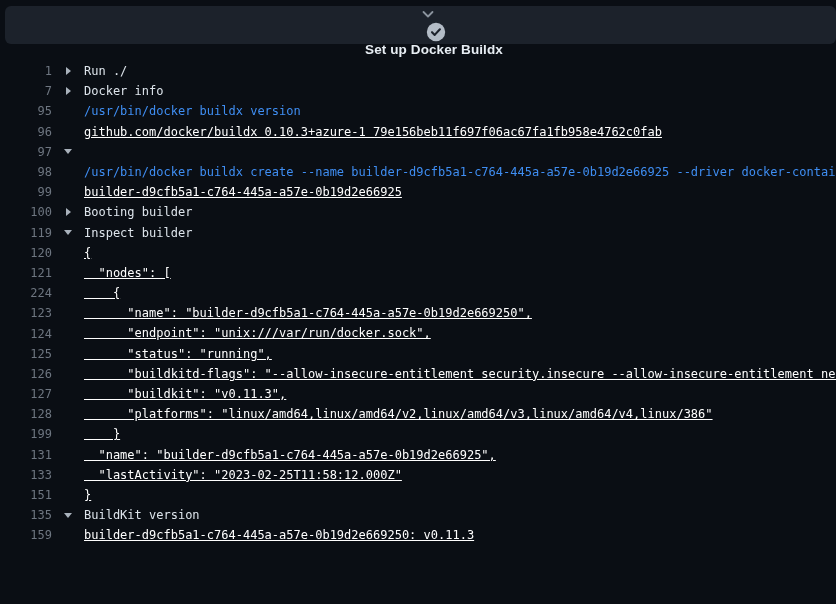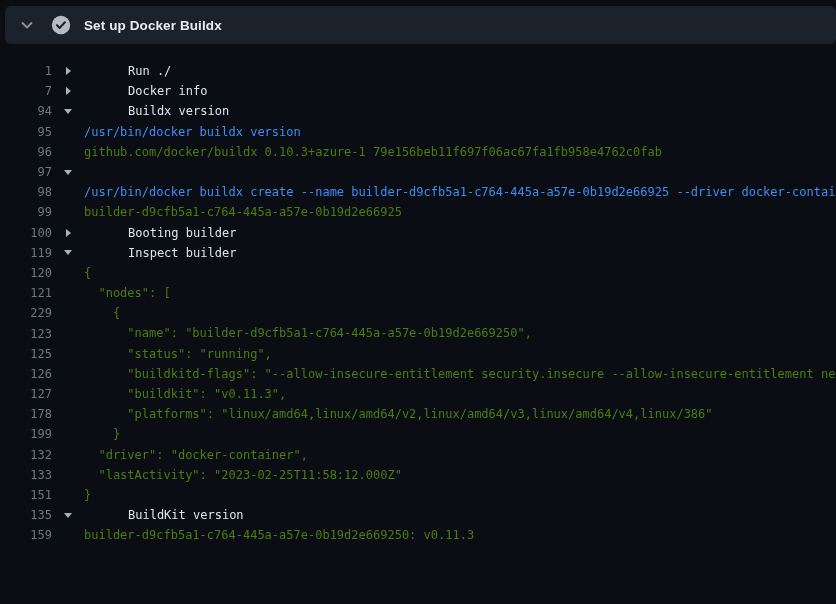--- a/index.html
+++ b/index.html
@@ -9,43 +9,44 @@
     font-family:"DejaVu Sans Mono","Liberation Mono",monospace;
   }
   
   .step-header{
     position:absolute;left:5px;top:6px;right:0;height:38px;
     background:#1c222b;border-radius:6px;
     display:flex;align-items:center;
     padding-left:14px;box-sizing:border-box;
     cursor:pointer;
     font-family:"Liberation Sans","DejaVu Sans",sans-serif;
+    flex-direction:column;
   }
   .chev{width:16px;height:16px;flex:none;display:block;}
   .status{width:20px;height:20px;flex:none;margin-left:16px;display:block;}
   .step-title{
     margin-left:13px;color:#e7edf3;font-size:13.5px;font-weight:600;
     letter-spacing:.1px;
   }
   
   .log{position:absolute;left:0;top:61px;right:0;}
   .row{height:20.2px;display:flex;align-items:center;}
   .ln{
     flex:none;width:52px;text-align:right;color:#6e7681;
     font-size:12px;user-select:none;cursor:pointer;
   }
   .gap{flex:none;width:32px;display:flex;align-items:center;justify-content:center;}
   .tri{width:0;height:0;display:block;}
   .tri.c{border-top:4px solid transparent;border-bottom:4px solid transparent;border-left:5.5px solid #a9b2bc;}
   .tri.e{border-left:4px solid transparent;border-right:4px solid transparent;border-top:5.5px solid #a9b2bc;}
   .tri.h{visibility:hidden;}
   .txt{white-space:pre;font-size:12px;line-height:20.2px;}
-  .t-group{color:#dde4eb;margin-left:44px;}
+  .t-group{color:#dde4eb;}
   .t-cmd{color:#3f8ef3;}
-  .t-out{color:#4d7c0f;}
+  .t-out{color:#ffffff;text-decoration:underline;}
 </style>
 </head>
 <body>
 
 <div class="step-header">
   <svg class="chev" viewBox="0 0 16 16">
     <path d="M3.5 6l4.5 4.5L12.5 6" fill="none" stroke="#8b949e" stroke-width="1.8" stroke-linecap="round" stroke-linejoin="round"></path>
   </svg>
   <svg class="status" viewBox="0 0 20 20">
     <circle cx="10" cy="10" r="9.2" fill="#b3bcc6"></circle>
@@ -64,187 +65,187 @@
   </div>
 
   <div class="row">
     <span class="ln">7</span>
     <span class="gap">
         <i class="tri c"></i>
       </span>
     <span class="txt t-group">Docker info</span>
   </div>
 
-  <div class="row">
-    <span class="ln">94</span>
+
+  <div class="row">
+    <span class="ln">95</span>
+    <span class="gap">
+        <i class="tri h"></i>
+      </span>
+    <span class="txt t-cmd">/usr/bin/docker buildx version</span>
+  </div>
+
+  <div class="row">
+    <span class="ln">96</span>
+    <span class="gap">
+        <i class="tri h"></i>
+      </span>
+    <span class="txt t-out">github.com/docker/buildx 0.10.3+azure-1 79e156beb11f697f06ac67fa1fb958e4762c0fab</span>
+  </div>
+
+  <div class="row">
+    <span class="ln">97</span>
     <span class="gap">
         <i class="tri e"></i>
       </span>
-    <span class="txt t-group">Buildx version</span>
-  </div>
-
-  <div class="row">
-    <span class="ln">95</span>
-    <span class="gap">
-        <i class="tri h"></i>
-      </span>
-    <span class="txt t-cmd">/usr/bin/docker buildx version</span>
-  </div>
-
-  <div class="row">
-    <span class="ln">96</span>
-    <span class="gap">
-        <i class="tri h"></i>
-      </span>
-    <span class="txt t-out">github.com/docker/buildx 0.10.3+azure-1 79e156beb11f697f06ac67fa1fb958e4762c0fab</span>
-  </div>
-
-  <div class="row">
-    <span class="ln">97</span>
+  </div>
+
+  <div class="row">
+    <span class="ln">98</span>
+    <span class="gap">
+        <i class="tri h"></i>
+      </span>
+    <span class="txt t-cmd">/usr/bin/docker buildx create --name builder-d9cfb5a1-c764-445a-a57e-0b19d2e66925 --driver docker-container</span>
+  </div>
+
+  <div class="row">
+    <span class="ln">99</span>
+    <span class="gap">
+        <i class="tri h"></i>
+      </span>
+    <span class="txt t-out">builder-d9cfb5a1-c764-445a-a57e-0b19d2e66925</span>
+  </div>
+
+  <div class="row">
+    <span class="ln">100</span>
+    <span class="gap">
+        <i class="tri c"></i>
+      </span>
+    <span class="txt t-group">Booting builder</span>
+  </div>
+
+  <div class="row">
+    <span class="ln">119</span>
     <span class="gap">
         <i class="tri e"></i>
       </span>
-  </div>
-
-  <div class="row">
-    <span class="ln">98</span>
-    <span class="gap">
-        <i class="tri h"></i>
-      </span>
-    <span class="txt t-cmd">/usr/bin/docker buildx create --name builder-d9cfb5a1-c764-445a-a57e-0b19d2e66925 --driver docker-container</span>
-  </div>
-
-  <div class="row">
-    <span class="ln">99</span>
-    <span class="gap">
-        <i class="tri h"></i>
-      </span>
-    <span class="txt t-out">builder-d9cfb5a1-c764-445a-a57e-0b19d2e66925</span>
-  </div>
-
-  <div class="row">
-    <span class="ln">100</span>
-    <span class="gap">
-        <i class="tri c"></i>
-      </span>
-    <span class="txt t-group">Booting builder</span>
-  </div>
-
-  <div class="row">
-    <span class="ln">119</span>
+    <span class="txt t-group">Inspect builder</span>
+  </div>
+
+  <div class="row">
+    <span class="ln">120</span>
+    <span class="gap">
+        <i class="tri h"></i>
+      </span>
+    <span class="txt t-out">{</span>
+  </div>
+
+  <div class="row">
+    <span class="ln">121</span>
+    <span class="gap">
+        <i class="tri h"></i>
+      </span>
+    <span class="txt t-out">  "nodes": [</span>
+  </div>
+
+  <div class="row">
+    <span class="ln">224</span>
+    <span class="gap">
+        <i class="tri h"></i>
+      </span>
+    <span class="txt t-out">    {</span>
+  </div>
+
+  <div class="row">
+    <span class="ln">123</span>
+    <span class="gap">
+        <i class="tri h"></i>
+      </span>
+    <span class="txt t-out">      "name": "builder-d9cfb5a1-c764-445a-a57e-0b19d2e669250",</span>
+  </div>
+
+  <div class="row">
+    <span class="ln">124</span>
+    <span class="gap">
+        <i class="tri h"></i>
+      </span>
+    <span class="txt t-out">      "endpoint": "unix:///var/run/docker.sock",</span>
+  </div>
+
+  <div class="row">
+    <span class="ln">125</span>
+    <span class="gap">
+        <i class="tri h"></i>
+      </span>
+    <span class="txt t-out">      "status": "running",</span>
+  </div>
+
+  <div class="row">
+    <span class="ln">126</span>
+    <span class="gap">
+        <i class="tri h"></i>
+      </span>
+    <span class="txt t-out">      "buildkitd-flags": "--allow-insecure-entitlement security.insecure --allow-insecure-entitlement network</span>
+  </div>
+
+  <div class="row">
+    <span class="ln">127</span>
+    <span class="gap">
+        <i class="tri h"></i>
+      </span>
+    <span class="txt t-out">      "buildkit": "v0.11.3",</span>
+  </div>
+
+  <div class="row">
+    <span class="ln">128</span>
+    <span class="gap">
+        <i class="tri h"></i>
+      </span>
+    <span class="txt t-out">      "platforms": "linux/amd64,linux/amd64/v2,linux/amd64/v3,linux/amd64/v4,linux/386"</span>
+  </div>
+
+  <div class="row">
+    <span class="ln">199</span>
+    <span class="gap">
+        <i class="tri h"></i>
+      </span>
+    <span class="txt t-out">    }</span>
+  </div>
+
+
+  <div class="row">
+    <span class="ln">131</span>
+    <span class="gap">
+        <i class="tri h"></i>
+      </span>
+    <span class="txt t-out">  "name": "builder-d9cfb5a1-c764-445a-a57e-0b19d2e66925",</span>
+  </div>
+
+
+  <div class="row">
+    <span class="ln">133</span>
+    <span class="gap">
+        <i class="tri h"></i>
+      </span>
+    <span class="txt t-out">  "lastActivity": "2023-02-25T11:58:12.000Z"</span>
+  </div>
+
+  <div class="row">
+    <span class="ln">151</span>
+    <span class="gap">
+        <i class="tri h"></i>
+      </span>
+    <span class="txt t-out">}</span>
+  </div>
+
+  <div class="row">
+    <span class="ln">135</span>
     <span class="gap">
         <i class="tri e"></i>
       </span>
-    <span class="txt t-group">Inspect builder</span>
-  </div>
-
-  <div class="row">
-    <span class="ln">120</span>
-    <span class="gap">
-        <i class="tri h"></i>
-      </span>
-    <span class="txt t-out">{</span>
-  </div>
-
-  <div class="row">
-    <span class="ln">121</span>
-    <span class="gap">
-        <i class="tri h"></i>
-      </span>
-    <span class="txt t-out">  "nodes": [</span>
-  </div>
-
-  <div class="row">
-    <span class="ln">229</span>
-    <span class="gap">
-        <i class="tri h"></i>
-      </span>
-    <span class="txt t-out">    {</span>
-  </div>
-
-  <div class="row">
-    <span class="ln">123</span>
-    <span class="gap">
-        <i class="tri h"></i>
-      </span>
-    <span class="txt t-out">      "name": "builder-d9cfb5a1-c764-445a-a57e-0b19d2e669250",</span>
-  </div>
-
-
-  <div class="row">
-    <span class="ln">125</span>
-    <span class="gap">
-        <i class="tri h"></i>
-      </span>
-    <span class="txt t-out">      "status": "running",</span>
-  </div>
-
-  <div class="row">
-    <span class="ln">126</span>
-    <span class="gap">
-        <i class="tri h"></i>
-      </span>
-    <span class="txt t-out">      "buildkitd-flags": "--allow-insecure-entitlement security.insecure --allow-insecure-entitlement network</span>
-  </div>
-
-  <div class="row">
-    <span class="ln">127</span>
-    <span class="gap">
-        <i class="tri h"></i>
-      </span>
-    <span class="txt t-out">      "buildkit": "v0.11.3",</span>
-  </div>
-
-  <div class="row">
-    <span class="ln">178</span>
-    <span class="gap">
-        <i class="tri h"></i>
-      </span>
-    <span class="txt t-out">      "platforms": "linux/amd64,linux/amd64/v2,linux/amd64/v3,linux/amd64/v4,linux/386"</span>
-  </div>
-
-  <div class="row">
-    <span class="ln">199</span>
-    <span class="gap">
-        <i class="tri h"></i>
-      </span>
-    <span class="txt t-out">    }</span>
-  </div>
-
-
-
-  <div class="row">
-    <span class="ln">132</span>
-    <span class="gap">
-        <i class="tri h"></i>
-      </span>
-    <span class="txt t-out">  "driver": "docker-container",</span>
-  </div>
-
-  <div class="row">
-    <span class="ln">133</span>
-    <span class="gap">
-        <i class="tri h"></i>
-      </span>
-    <span class="txt t-out">  "lastActivity": "2023-02-25T11:58:12.000Z"</span>
-  </div>
-
-  <div class="row">
-    <span class="ln">151</span>
-    <span class="gap">
-        <i class="tri h"></i>
-      </span>
-    <span class="txt t-out">}</span>
-  </div>
-
-  <div class="row">
-    <span class="ln">135</span>
-    <span class="gap">
-        <i class="tri e"></i>
-      </span>
     <span class="txt t-group">BuildKit version</span>
   </div>
 
   <div class="row">
     <span class="ln">159</span>
     <span class="gap">
         <i class="tri h"></i>
       </span>
     <span class="txt t-out">builder-d9cfb5a1-c764-445a-a57e-0b19d2e669250: v0.11.3</span>
   </div>

